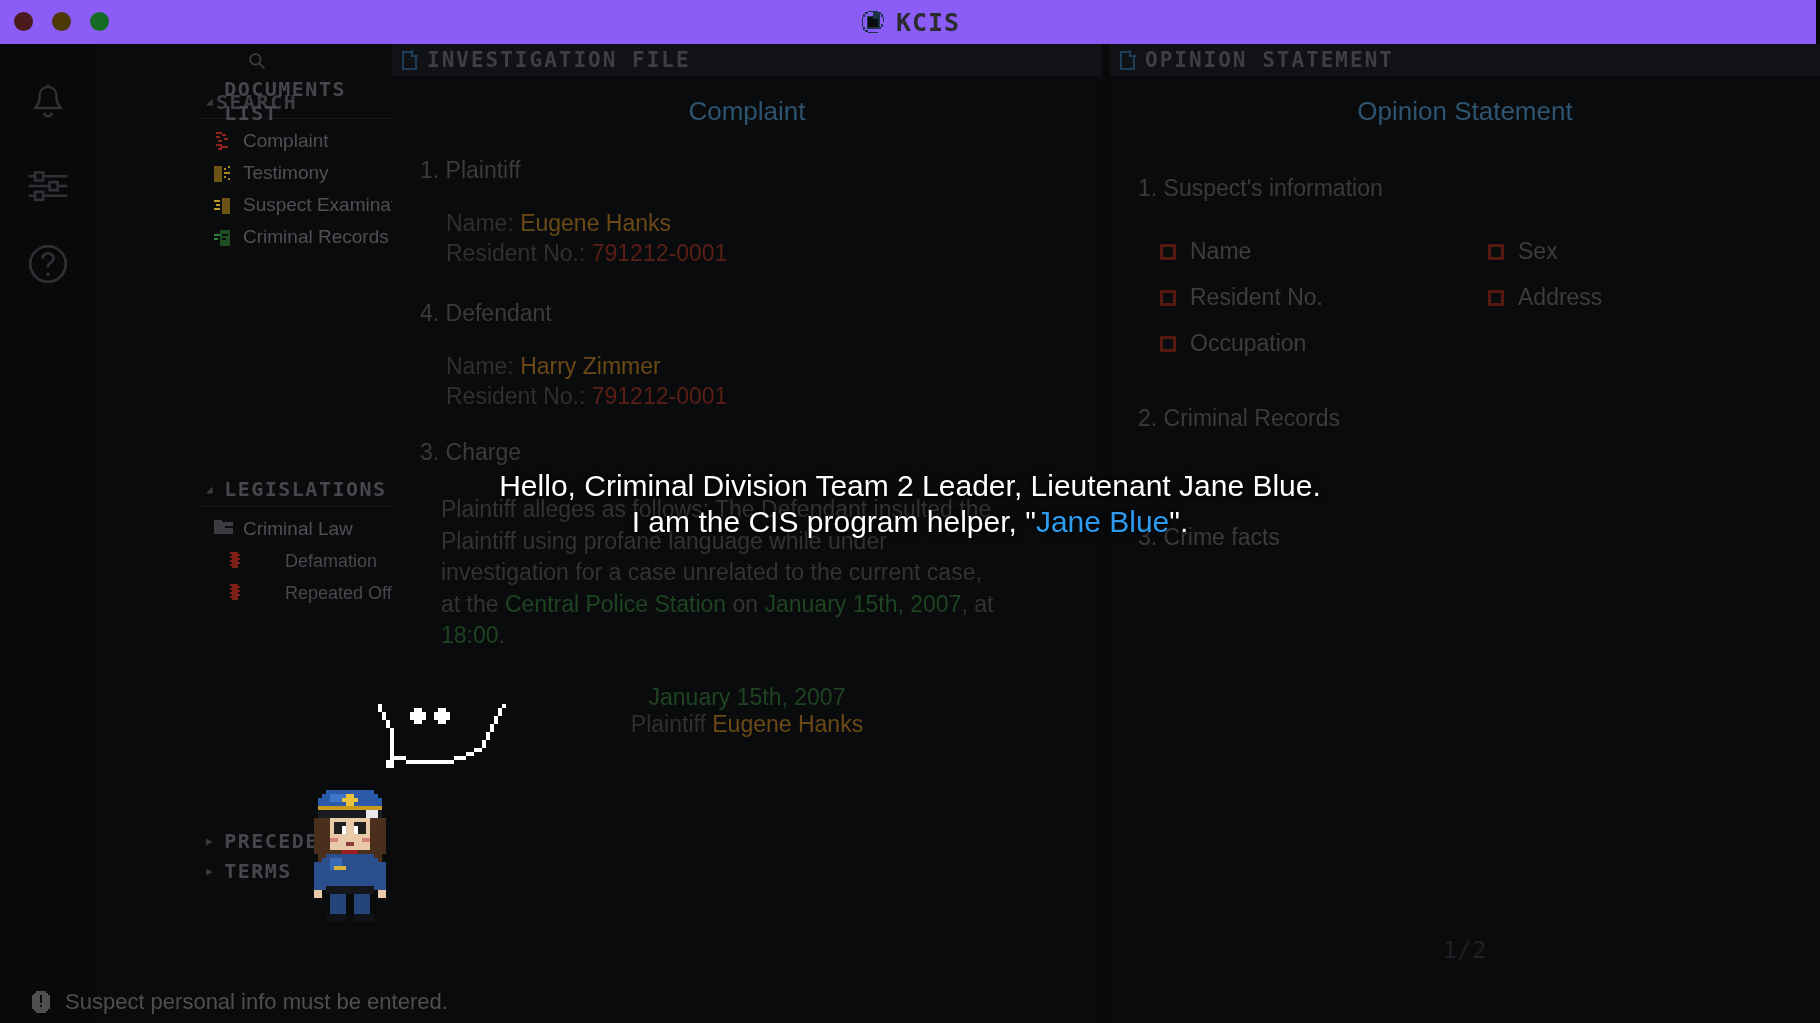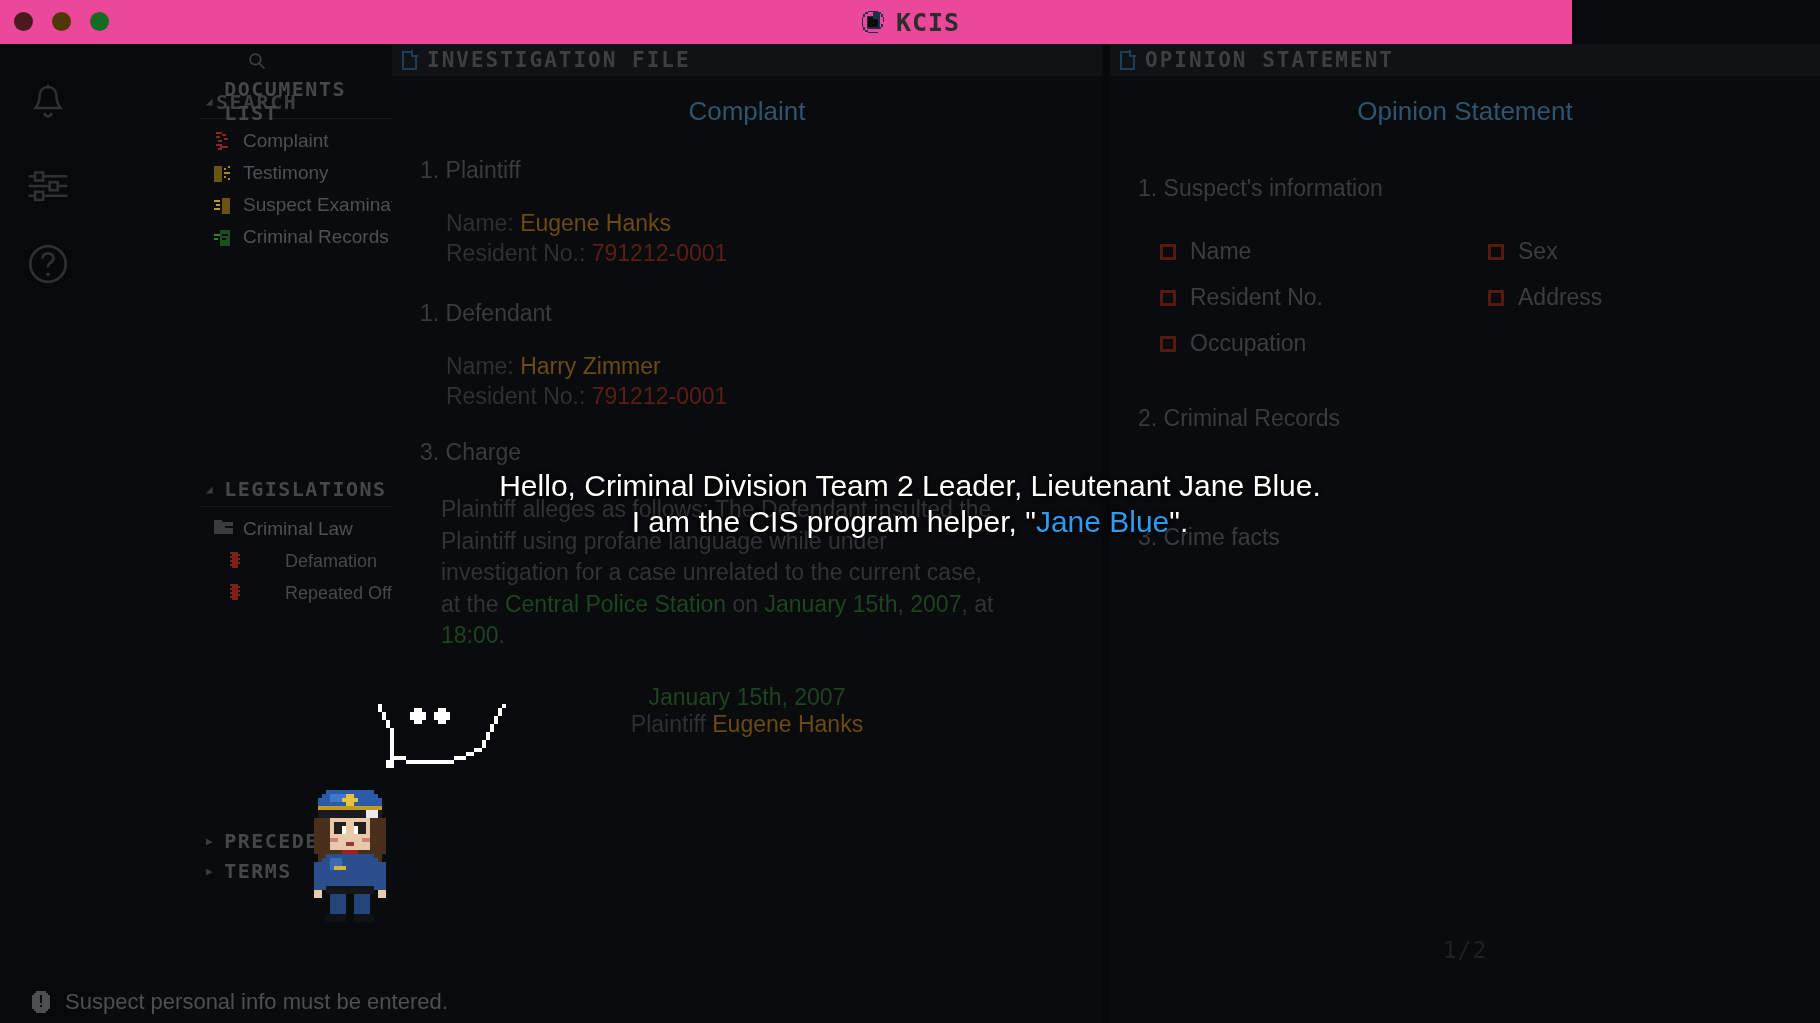--- a/index.html
+++ b/index.html
@@ -8,22 +8,22 @@
     width: 1820px; height: 1023px;
     background: #08090b;
     overflow: hidden;
     font-family: "Liberation Sans", sans-serif;
     -webkit-font-smoothing: antialiased;
   }
   #app { position: relative; width: 1820px; height: 1023px; background: #08090b; }
 
   
   .titlebar {
-    position: absolute; left: 0; top: 0; width: 1572px; height: 44px;
-    background: #ec4899;
+    position: absolute; left: 0; top: 0; width: 1816px; height: 44px;
+    background: #8b5cf6;
   }
   .traffic { position: absolute; left: 14px; top: 12px; display: flex; gap: 19px; }
   .tl { width: 19px; height: 19px; border-radius: 50%; }
   .tl.red { background: #4a1a1c; }
   .tl.yel { background: #4d3806; }
   .tl.grn { background: #156b22; }
   .apptitle {
     position: absolute; left: 0; top: 0; width: 1820px; height: 44px;
     display: flex; align-items: center; justify-content: center; gap: 10px;
   }
@@ -394,21 +394,21 @@
       <div style="height:24px"></div>
       <div class="field">
         <span>Name:</span>
         <span class="v-name">Eugene Hanks</span>
       </div>
       <div class="field">
         <span>Resident No.:</span>
         <span class="v-rid">791212-0001</span>
       </div>
 
-      <div class="sechead" style="margin-top:31px">1. Defendant</div>
+      <div class="sechead" style="margin-top:31px">4. Defendant</div>
       <div style="height:24px"></div>
       <div class="field">
         <span>Name:</span>
         <span class="v-name">Harry Zimmer</span>
       </div>
       <div class="field">
         <span>Resident No.:</span>
         <span class="v-rid">791212-0001</span>
       </div>
 

